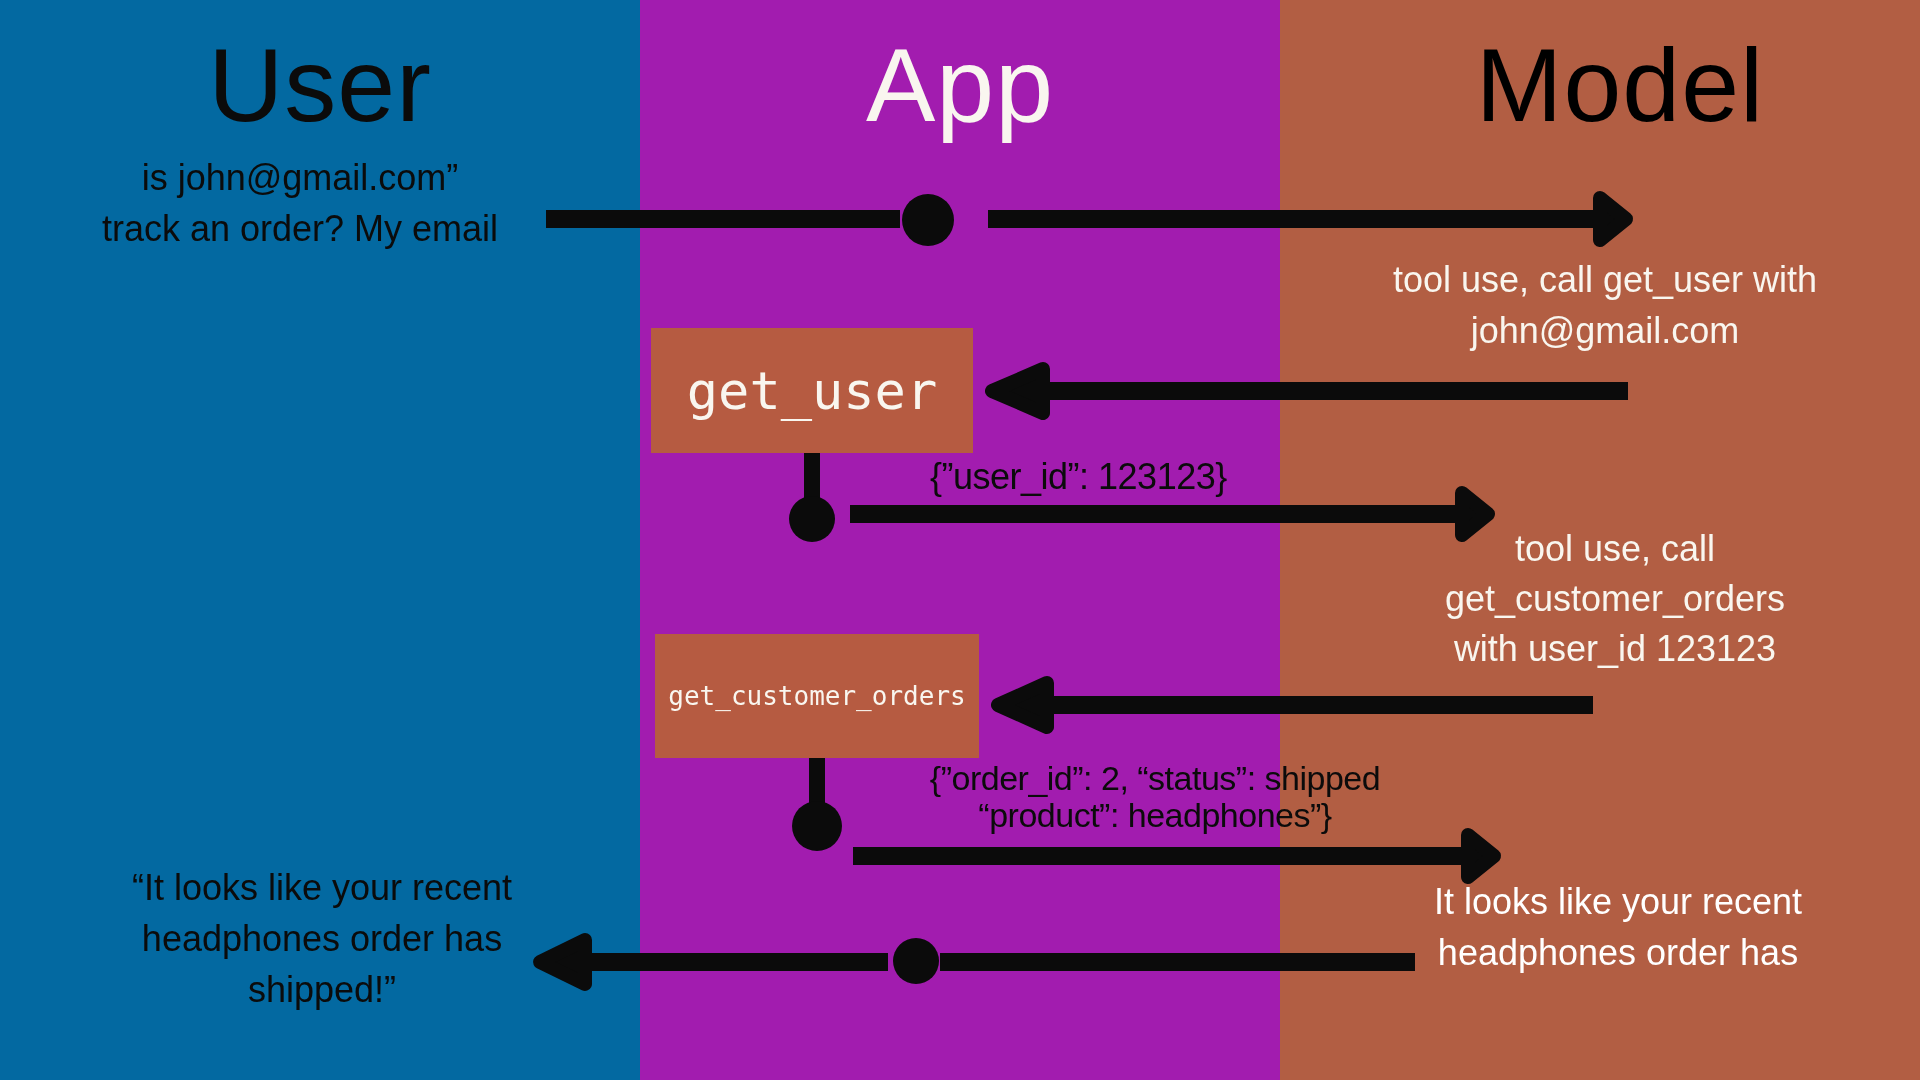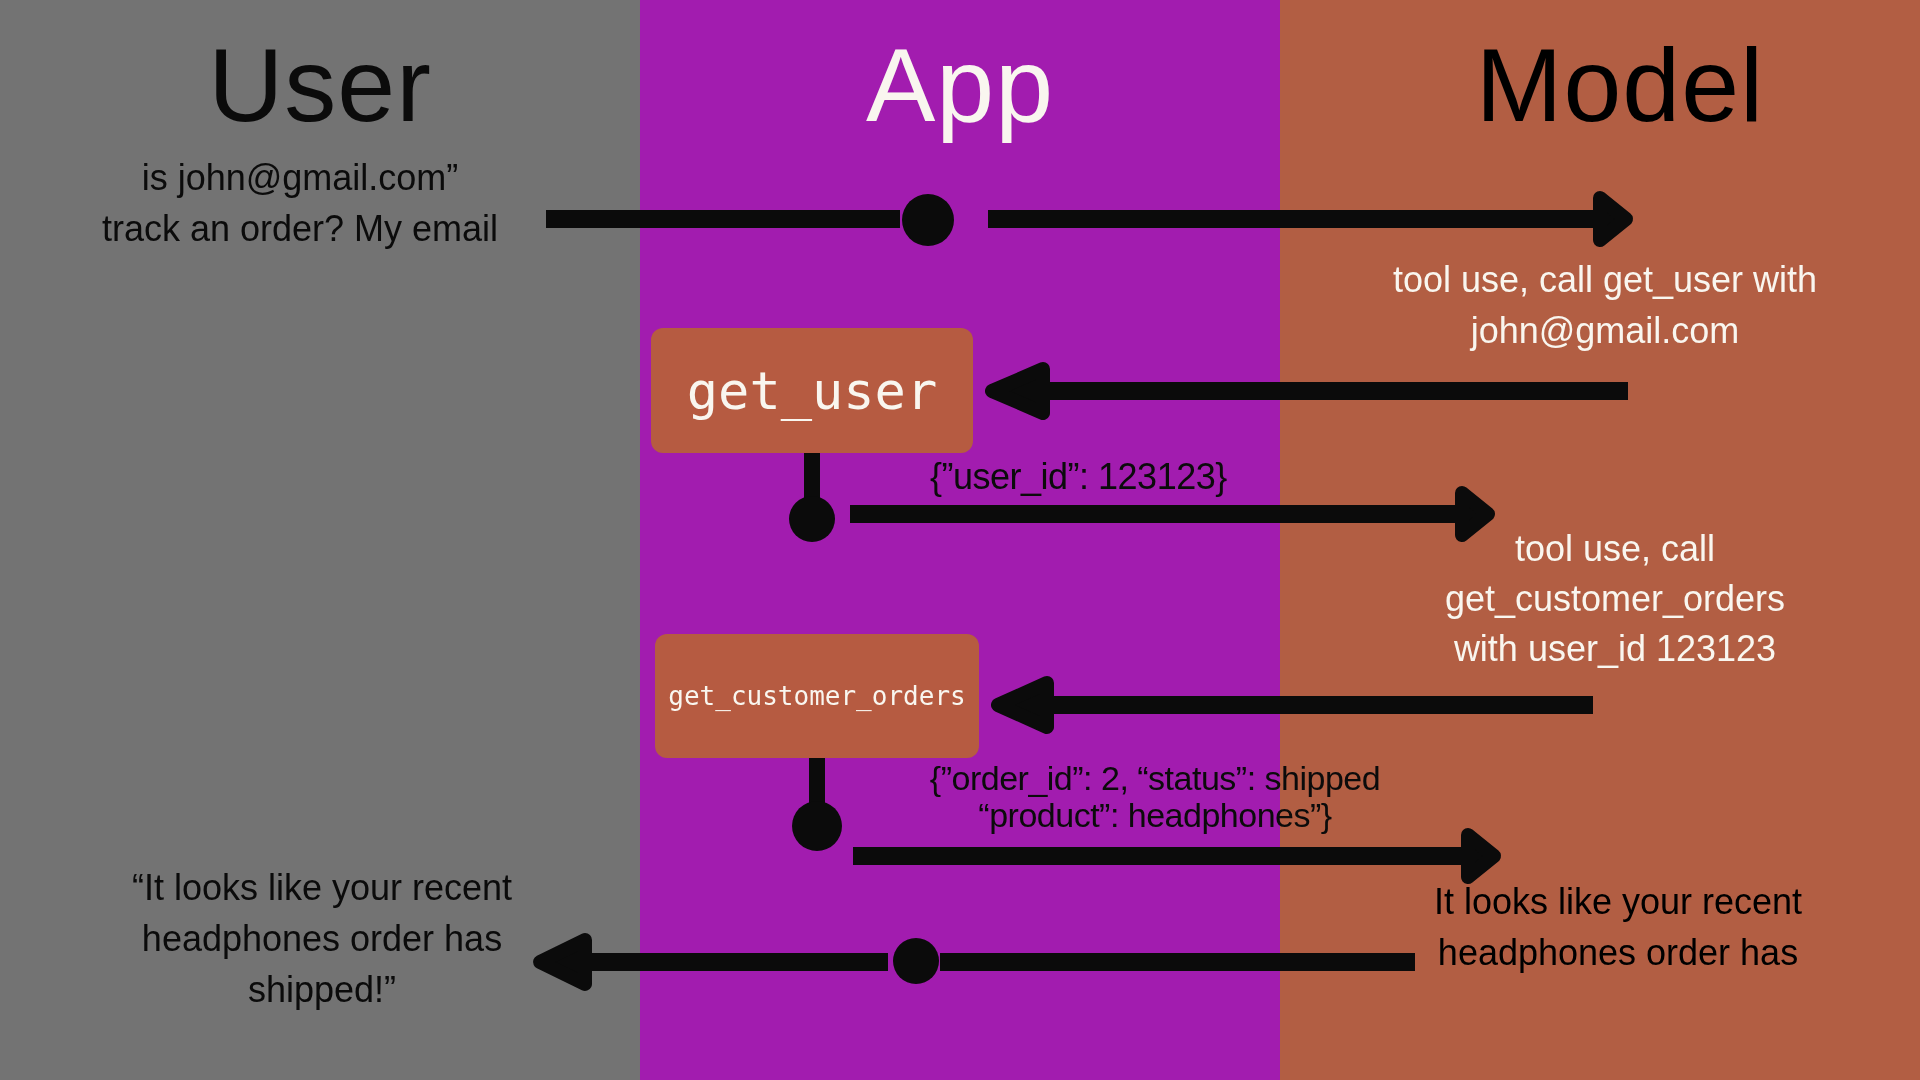--- a/index.html
+++ b/index.html
@@ -25,30 +25,29 @@
     position:absolute;font-size:36px;line-height:46px;white-space:nowrap;
     letter-spacing:-0.5px;
   }
   .payload2{
     position:absolute;font-size:34px;line-height:37px;text-align:center;
     white-space:nowrap;letter-spacing:-0.5px;
   }
   .toolbox{
     position:absolute;display:flex;align-items:center;justify-content:center;
     font-family:"DejaVu Sans Mono",monospace;
-    border-radius:12px;
   }
   #svg-overlay{position:absolute;left:0;top:0;}
 </style>
 </head>
 <body>
 
 <div id="stage">
 
-  <div class="lane" id="lane-user" style="background:#737373">
+  <div class="lane" id="lane-user" style="background:#0369a1">
     <div class="lane-title" style="color:#0b0b0b">User</div>
   </div>
   <div class="lane" id="lane-app" style="background:#a21caf">
     <div class="lane-title" style="color:#f9f6ef">App</div>
   </div>
   <div class="lane" id="lane-model" style="background:#b25e43">
     <div class="lane-title" style="color:#000000;text-indent:40px">Model</div>
   </div>
 
   <svg id="svg-overlay" width="1920" height="1080" viewBox="0 0 1920 1080">
@@ -108,21 +107,21 @@
 
   <div class="toolbox" style="left:655px;top:634px;width:324px;height:124px;background:#b65b41;color:#f9f6ef;font-size:26px">
     <span>get_customer_orders</span>
   </div>
 
   <div class="payload2" style="left:905px;top:760px;width:500px;color:#0b0b0b">
     <div>{”order_id”: 2, “status”: shipped</div>
     <div>“product”: headphones”}</div>
   </div>
 
-  <div class="txt" style="left:1398px;top:876px;width:440px;color:#000000">
+  <div class="txt" style="left:1398px;top:876px;width:440px;color:#ffffff">
     <div>It looks like your recent</div>
     <div>headphones order has</div>
   </div>
 
   <div class="txt" style="left:82px;top:862px;width:480px;color:#0b0b0b">
     <div>“It looks like your recent</div>
     <div>headphones order has</div>
     <div>shipped!”</div>
   </div>
 

